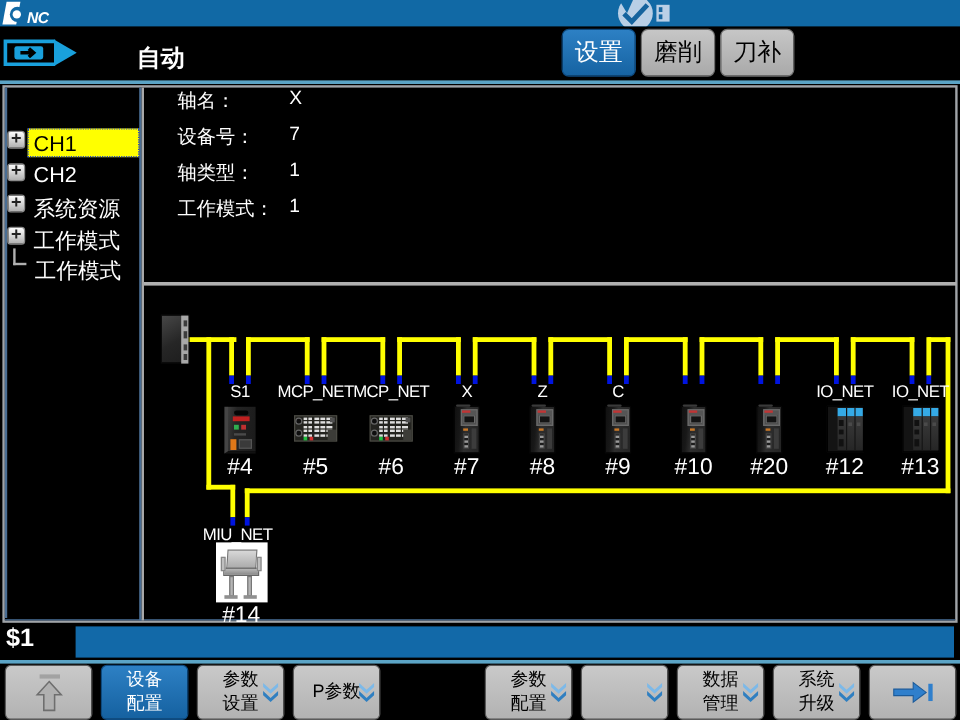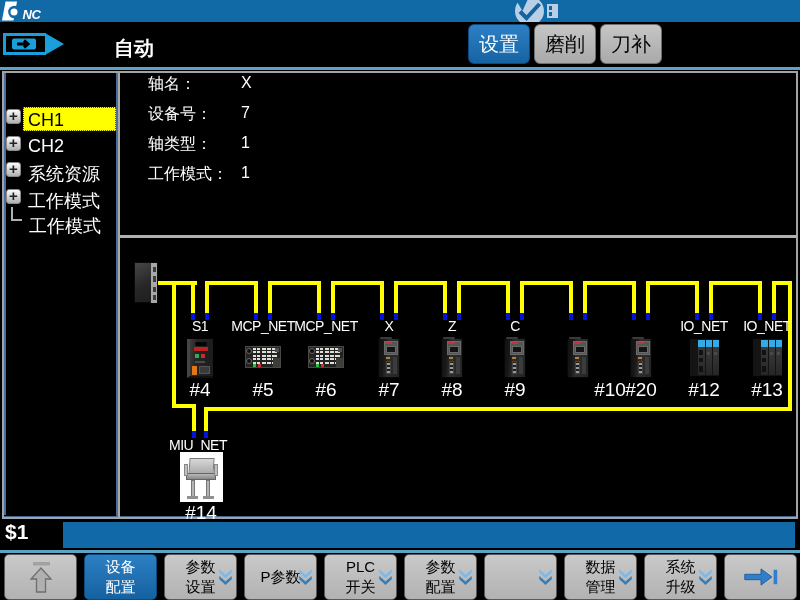--- a/index.html
+++ b/index.html
@@ -339,21 +339,21 @@
     <div class="abs dlabel" style="left:412px;top:318px;width:80px">Z</div>
     <div class="abs dlabel" style="left:475px;top:318px;width:80px">C</div>
     <div class="abs dlabel" style="left:664px;top:318px;width:80px">IO_NET</div>
     <div class="abs dlabel" style="left:727px;top:318px;width:80px">IO_NET</div>
     <div class="abs nlabel" style="left:160px;top:379px;width:80px">#4</div>
     <div class="abs nlabel" style="left:223px;top:379px;width:80px">#5</div>
     <div class="abs nlabel" style="left:286px;top:379px;width:80px">#6</div>
     <div class="abs nlabel" style="left:349px;top:379px;width:80px">#7</div>
     <div class="abs nlabel" style="left:412px;top:379px;width:80px">#8</div>
     <div class="abs nlabel" style="left:475px;top:379px;width:80px">#9</div>
-    <div class="abs nlabel" style="left:570px;top:379px;width:80px">#10</div>
+    <div class="abs nlabel" style="left:538px;top:379px;width:80px">#10</div>
     <div class="abs nlabel" style="left:601px;top:379px;width:80px">#20</div>
     <div class="abs nlabel" style="left:664px;top:379px;width:80px">#12</div>
     <div class="abs nlabel" style="left:727px;top:379px;width:80px">#13</div>
     <div class="abs dlabel" style="left:158px;top:437px;width:80px">MIU_NET</div>
     <div class="abs nlabel" style="left:161px;top:502px;width:80px">#14</div>
 
   <div class="abs" id="dollar">$1</div>
   <div class="abs" id="bluebar"></div>
   <div class="abs" id="btnline"></div>
   <div class="abs sk" style="left:4px">
@@ -372,27 +372,20 @@
   <path d="M1,7 L6.5,12 L12,7 L12,10 L6.5,15 L1,10 Z" fill="#2f7fc1"></path>
 </svg>
     </div>
     <div class="abs sk" style="left:244px">
       <div class="txt">P参数</div>
       <svg class="chev" viewBox="0 0 13 15">
   <path d="M1,1 L6.5,6 L12,1 L12,4 L6.5,9 L1,4 Z" fill="#7db9e8"></path>
   <path d="M1,7 L6.5,12 L12,7 L12,10 L6.5,15 L1,10 Z" fill="#2f7fc1"></path>
 </svg>
     </div>
-    <div class="abs sk" style="left:324px">
-      <div class="txt">PLC<br>开关</div>
-      <svg class="chev" viewBox="0 0 13 15">
-  <path d="M1,1 L6.5,6 L12,1 L12,4 L6.5,9 L1,4 Z" fill="#7db9e8"></path>
-  <path d="M1,7 L6.5,12 L12,7 L12,10 L6.5,15 L1,10 Z" fill="#2f7fc1"></path>
-</svg>
-    </div>
     <div class="abs sk" style="left:404px">
       <div class="txt">参数<br>配置</div>
       <svg class="chev" viewBox="0 0 13 15">
   <path d="M1,1 L6.5,6 L12,1 L12,4 L6.5,9 L1,4 Z" fill="#7db9e8"></path>
   <path d="M1,7 L6.5,12 L12,7 L12,10 L6.5,15 L1,10 Z" fill="#2f7fc1"></path>
 </svg>
     </div>
     <div class="abs sk" style="left:484px">
       <svg class="chev" viewBox="0 0 13 15">
   <path d="M1,1 L6.5,6 L12,1 L12,4 L6.5,9 L1,4 Z" fill="#7db9e8"></path>

